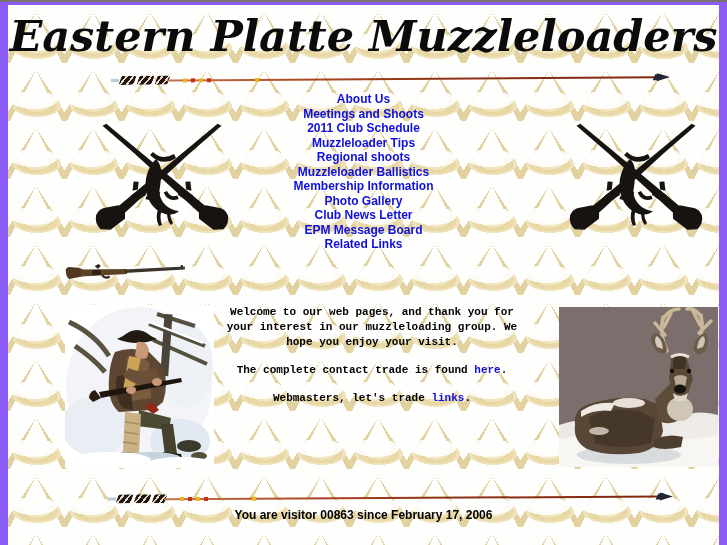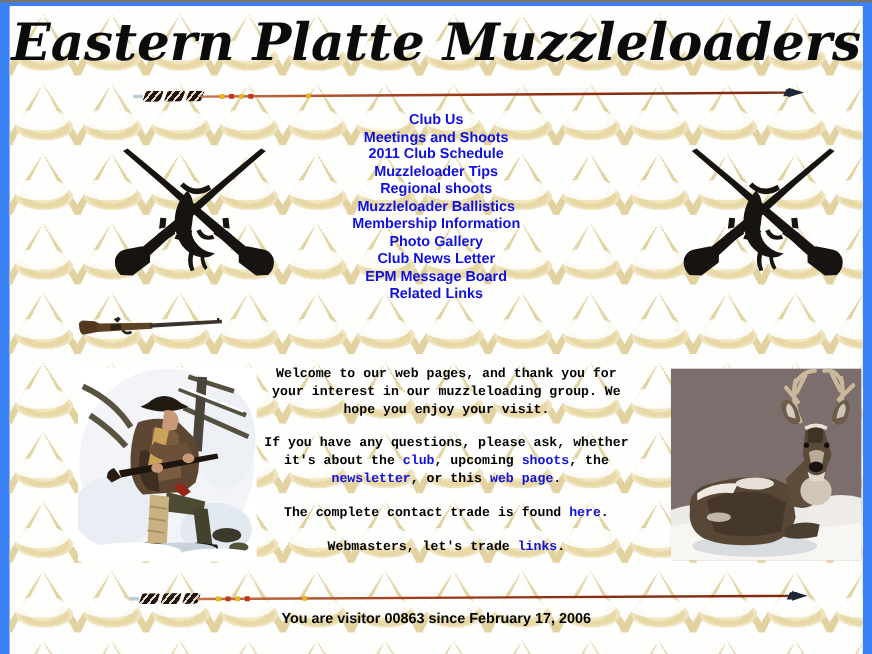--- a/index.html
+++ b/index.html
@@ -1,17 +1,17 @@
 <!DOCTYPE html>
 <html><head>
 <meta charset="utf-8">
 <style>
   html,body{margin:0;padding:0;}
   body{font-family:"Liberation Sans",sans-serif;background:#e8e8e8;}
-  .page{position:relative;width:727px;height:545px;background:#3b82f6;overflow:hidden;border-top:2px solid #77736d;box-sizing:border-box;}
+  .page{position:relative;width:727px;height:545px;background:#8b5cf6;overflow:hidden;border-top:2px solid #77736d;box-sizing:border-box;}
   
   .content{position:absolute;left:8px;top:3px;width:711px;height:542px;
     background-color:#fefefc;
     background-image:
       radial-gradient(ellipse 23px 9px at 26px 37px, rgba(255,255,255,0.97) 0 70%, rgba(255,255,255,0.88) 71% 99%, transparent 100%),
       radial-gradient(ellipse 24px 11px at 29px 43px, #f1e6c0 0 50%, #e7d8a6 51% 85%, #efe3bd 86% 99%, transparent 100%),
       conic-gradient(from 0deg at 28px 7px, transparent 0deg 146deg, rgba(222,205,150,0.9) 146deg 153deg, transparent 153deg 207deg, rgba(222,205,150,0.9) 207deg 214deg, transparent 214deg);
     background-size:57px 58px;}
   .title{position:absolute;left:0;top:6px;width:100%;text-align:center;
     font-family:"DejaVu Serif",serif;font-style:italic;font-weight:bold;
@@ -115,21 +115,21 @@
           </g>
         </g>
         <path d="M76,46 C64,58 62,78 72,92 C79,101 92,105 99,98 C87,97 77,86 80,74 C82,60 82,52 76,46 Z"></path>
         <path d="M70,42 q12,12 26,3 l-2,-4 q-12,7 -21,-2 z"></path>
         <path d="M78,96 q-3,10 1,17 l3,-1 q-3,-8 0,-15 z"></path>
         <path d="M87,99 q0,9 4,13 l2,-2 q-3,-5 -3,-11 z"></path>
       </g>
     </svg>
 
     <nav class="menu">
-      <a>Club Us</a>
+      <a>About Us</a>
       <a>Meetings and Shoots</a>
       <a>2011 Club Schedule</a>
       <a>Muzzleloader Tips</a>
       <a>Regional shoots</a>
       <a>Muzzleloader Ballistics</a>
       <a>Membership Information</a>
       <a>Photo Gallery</a>
       <a>Club News Letter</a>
       <a>EPM Message Board</a>
       <a>Related Links</a>
@@ -175,21 +175,20 @@
       <path d="M56,146 L80,148 L80,156 L54,154 Z" fill="#241c12"></path>
       <ellipse cx="124" cy="140" rx="12" ry="6" fill="#3c3a2c"></ellipse>
       <ellipse cx="134" cy="150" rx="8" ry="4" fill="#55523c"></ellipse>
       <ellipse cx="86" cy="152" rx="30" ry="6" fill="#c7d2dd"></ellipse>
       <ellipse cx="46" cy="154" rx="40" ry="8" fill="#ffffff"></ellipse>
       <ellipse cx="116" cy="158" rx="34" ry="7" fill="#ffffff"></ellipse>
     </svg>
 
     <div class="welcome">
       <p><span>Welcome to our web pages, and thank you for your interest in our muzzleloading group. We hope you enjoy your visit.</span></p>
-      <p><span>If you have any questions, please ask, whether it's about the </span><a>club</a><span>, upcoming </span><a>shoots</a><span>, the </span><a>newsletter</a><span>, or this </span><a>web page</a><span>.</span></p>
       <p><span>The complete contact trade is found </span><a>here</a><span>.</span></p>
       <p><span>Webmasters, let's trade </span><a>links</a><span>.</span></p>
     </div>
 
     <svg class="deer" width="159" height="160" viewBox="0 0 159 160">
       <rect width="159" height="160" fill="#7c6e6c"></rect>
       <path d="M0,118 Q30,108 60,114 Q100,120 120,110 Q140,102 159,108 L159,160 L0,160 Z" fill="#eceae6"></path>
       <ellipse cx="140" cy="128" rx="28" ry="20" fill="#efece7"></ellipse>
       <path d="M0,132 Q40,124 80,130 Q120,136 159,128 L159,160 L0,160 Z" fill="#f7f6f3"></path>
       <ellipse cx="70" cy="148" rx="52" ry="9" fill="#ccd1d5" opacity="0.7"></ellipse>

